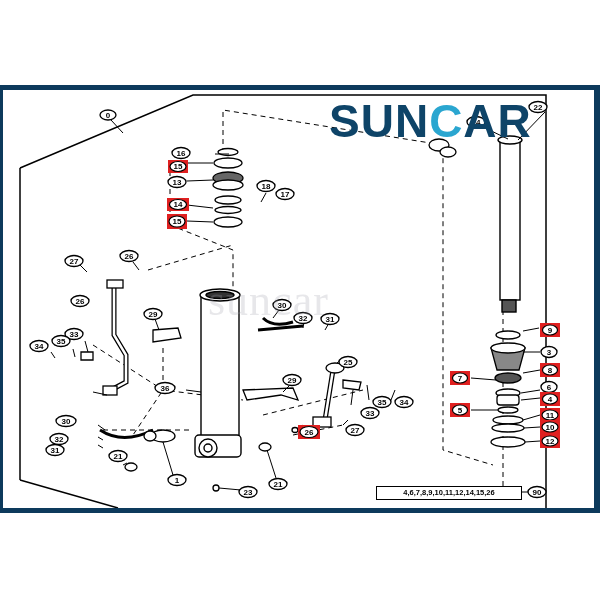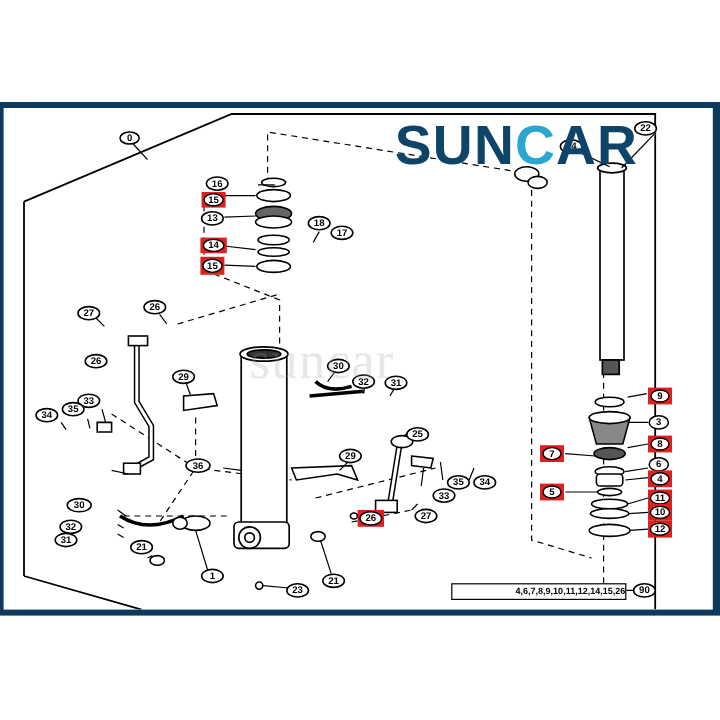--- a/index.html
+++ b/index.html
@@ -4,21 +4,21 @@
 <style>
   html,body{margin:0;padding:0;background:#ffffff;}
   body{width:600px;height:600px;position:relative;overflow:hidden;font-family:"Liberation Sans",sans-serif;}
   .frame{position:absolute;left:0;top:85px;width:600px;height:428px;background:#0d3a5c;}
   .inner{position:absolute;left:3px;top:5px;width:591px;height:418px;background:#ffffff;}
   svg.diagram{position:absolute;left:0;top:0;width:591px;height:418px;}
   .callout text{font-family:"Liberation Sans",sans-serif;font-weight:bold;font-size:8px;text-anchor:middle;dominant-baseline:central;fill:#000;}
   .logo{position:absolute;left:326px;top:8px;font-family:"Liberation Sans",sans-serif;font-weight:900;font-size:46px;letter-spacing:1px;color:#0e4468;line-height:1;white-space:nowrap;}
   .logo .c{color:#2aa6d0;}
   .watermark{position:absolute;left:205px;top:185px;font-family:"Liberation Serif",serif;font-size:44px;color:rgba(160,160,170,0.25);letter-spacing:1px;}
-  .kitbox{position:absolute;left:373px;top:396px;width:144px;height:12px;border:1.2px solid #000;background:#fff;font-size:7.5px;font-weight:bold;line-height:12px;text-align:right;}
+  .kitbox{position:absolute;left:373px;top:396px;width:144px;height:12px;border:1.2px solid #000;background:#fff;font-size:7.5px;font-weight:bold;line-height:12px;text-align:center;}
 </style>
 </head>
 <body>
 
 <div class="frame">
   <div class="inner">
     <svg class="diagram" viewBox="0 0 591 418">
 
       <g stroke="#000" stroke-width="1.5" fill="none">
         <polyline points="17,78 190,5 543,5 543,418"></polyline>

